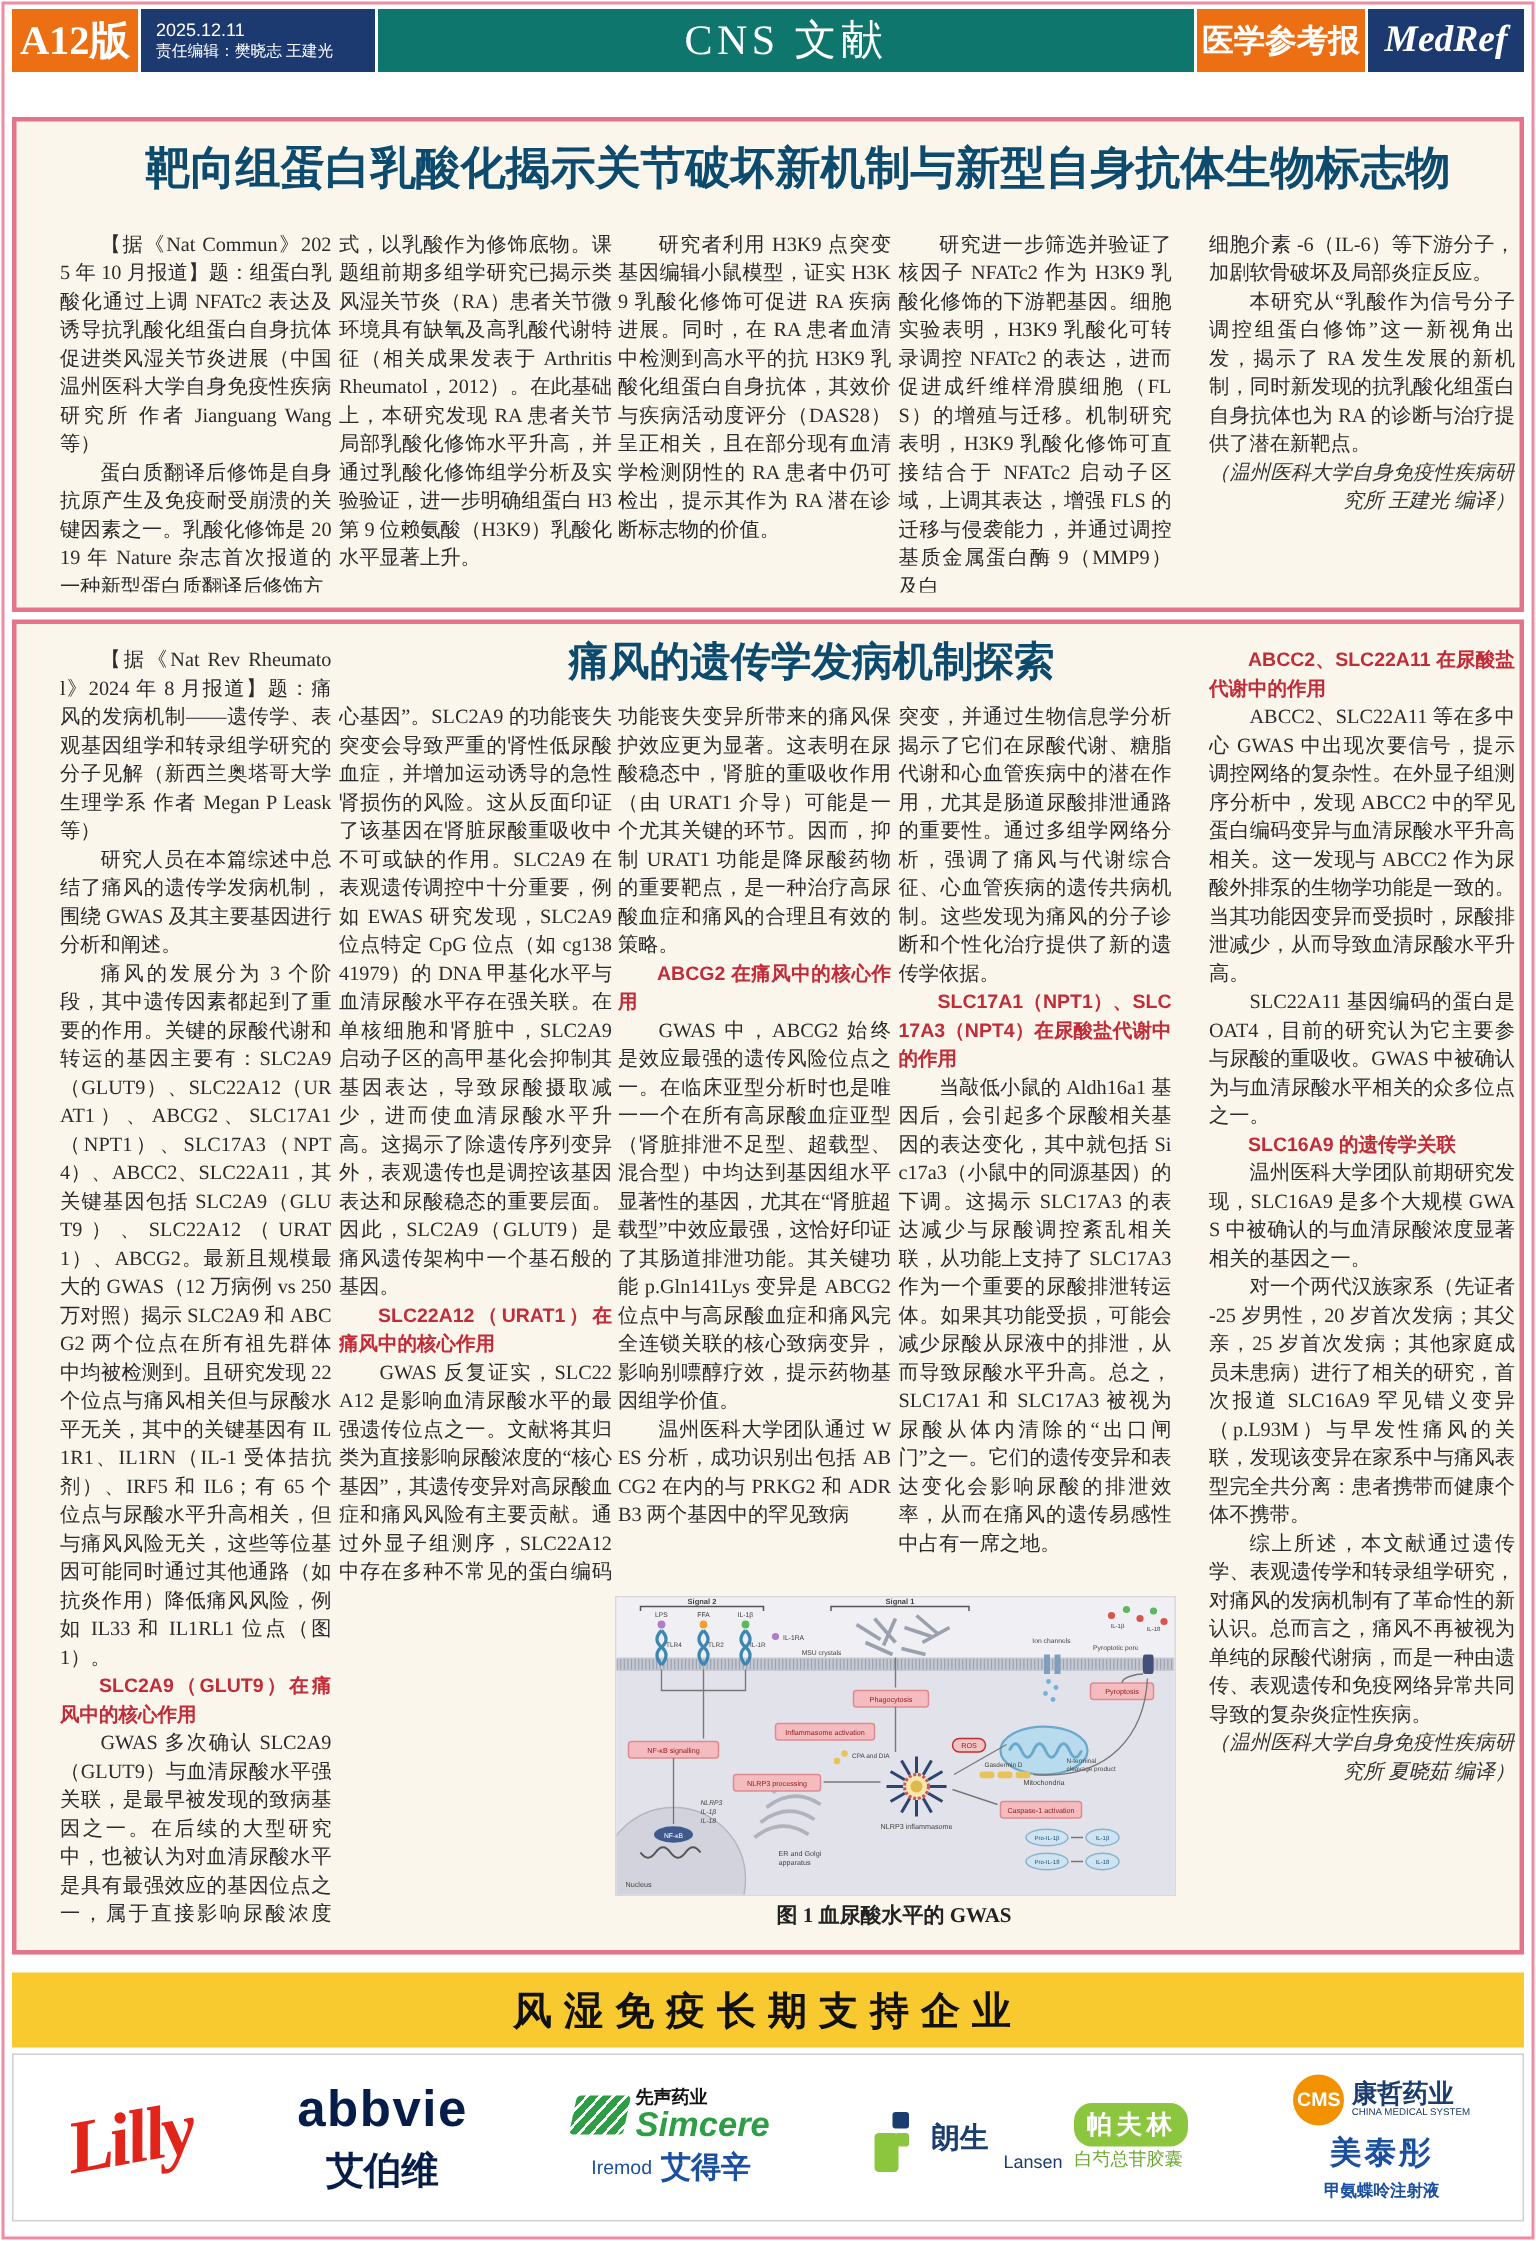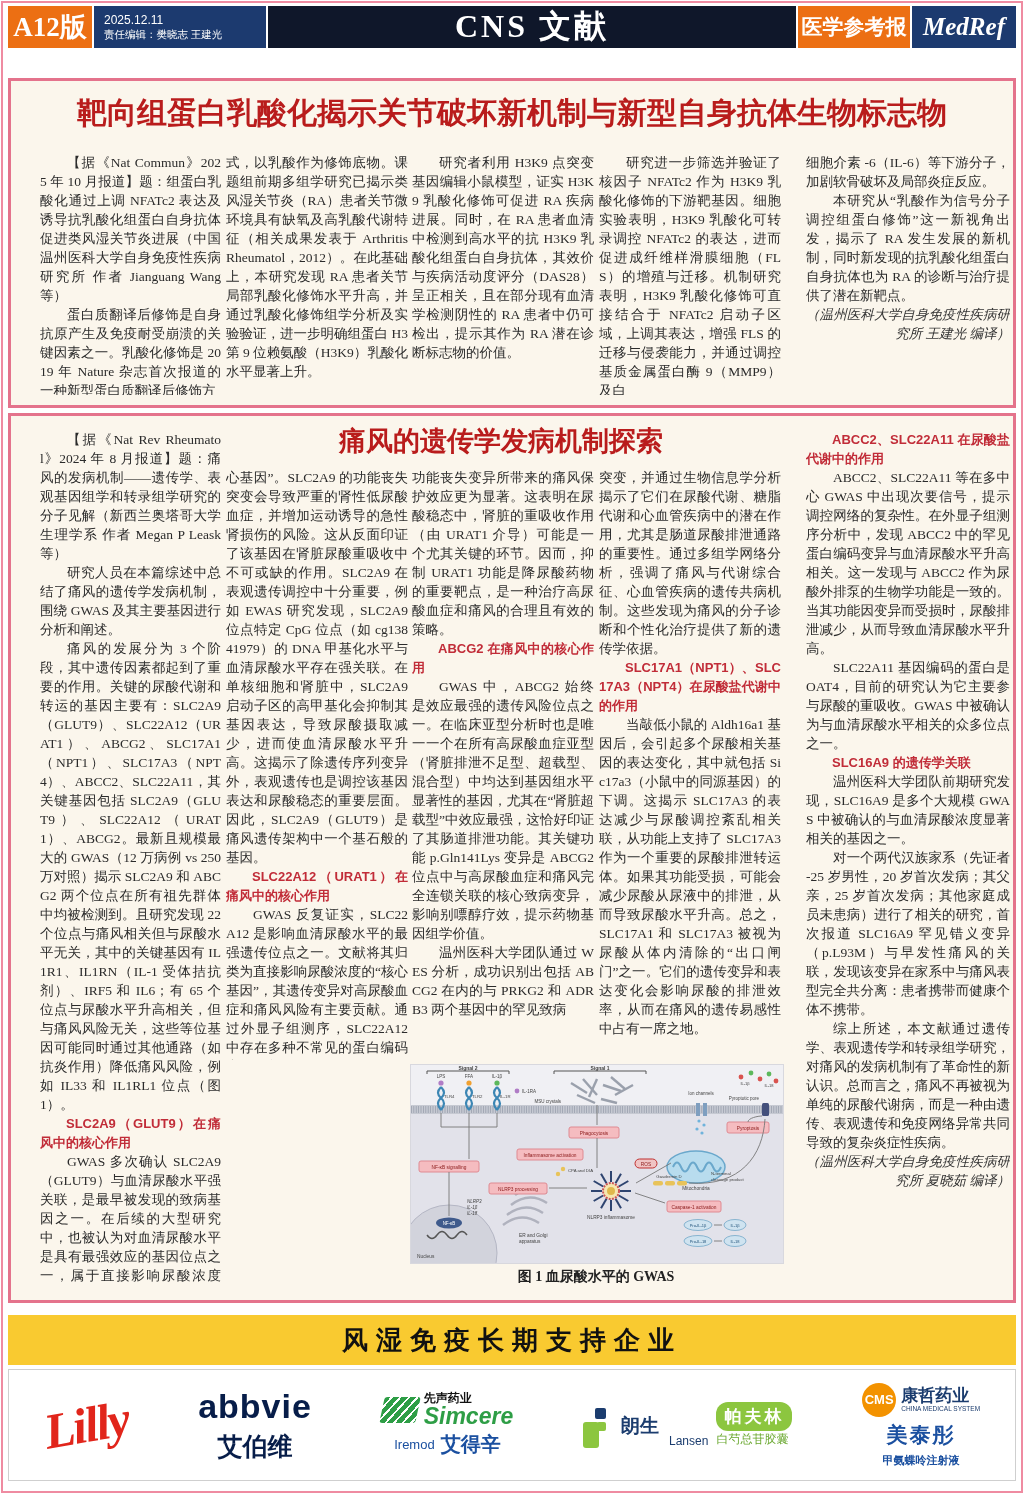--- a/index.html
+++ b/index.html
@@ -6,32 +6,32 @@
   body{
     width:1024px;height:1494px;position:relative;background:#ffffff;
     font-family:"Liberation Serif",serif;overflow:hidden;
   }
   .page-frame{position:absolute;inset:1px;border:2px solid #ef8ba1;pointer-events:none;}
 
   
   .masthead{position:absolute;top:6px;left:8px;right:8px;height:42px;display:flex;gap:2px;}
   .mh-seg{display:flex;align-items:center;justify-content:center;color:#fff;}
   .mh-a12{width:84px;background:#ec6f13;font-size:27px;font-weight:bold;}
-  .mh-info{width:172px;background:#1c3a6f;flex-direction:column;align-items:flex-start;justify-content:center;padding-left:10px;box-sizing:border-box;}
+  .mh-info{width:156px;background:#1c3a6f;flex-direction:column;align-items:flex-start;justify-content:center;padding-left:10px;box-sizing:border-box;}
   .mh-date{font-size:12px;font-family:"Liberation Sans",sans-serif;line-height:15px;}
   .mh-editors{font-size:10.5px;line-height:14px;}
-  .mh-center{flex:1;background:#0f172a;font-size:32px;font-weight:bold;letter-spacing:3px;}
+  .mh-center{flex:1;background:#0f766e;font-size:28px;font-weight:normal;letter-spacing:3px;}
   .mh-brand{width:112px;background:#ec6f13;font-size:21px;font-weight:bold;font-family:"Liberation Sans",sans-serif;}
   .mh-en{width:104px;background:#1c3a6f;font-size:25px;font-weight:bold;font-style:italic;}
 
   
   .article{position:absolute;left:8px;right:8px;background:#fbf6ec;border:3px solid #e4738c;box-sizing:border-box;}
   #article1{top:78px;height:330px;}
   #article2{top:413px;height:890px;}
-  .a-title{position:absolute;color:#b91c1c;font-weight:bold;text-align:center;}
+  .a-title{position:absolute;color:#0c4a6e;font-weight:bold;text-align:center;padding-left:40px;}
   #a1-title{top:14px;left:0;right:0;font-size:30px;line-height:36px;}
   #a2-title{top:8px;left:190px;width:600px;font-size:27px;line-height:34px;}
   .col{position:absolute;font-size:13.5px;line-height:19px;text-align:justify;word-break:break-all;color:#2b2b2b;overflow:hidden;}
   .blk{margin:0;}
   .blk-pi{text-indent:2em;}
   .blk-p{text-indent:0;}
   .blk-h{color:#c12c38;font-weight:bold;font-family:"Liberation Sans",sans-serif;text-indent:2em;font-size:13px;}
   .blk-sign{font-style:italic;text-align:justify;text-align-last:right;color:#333;}
 
   

